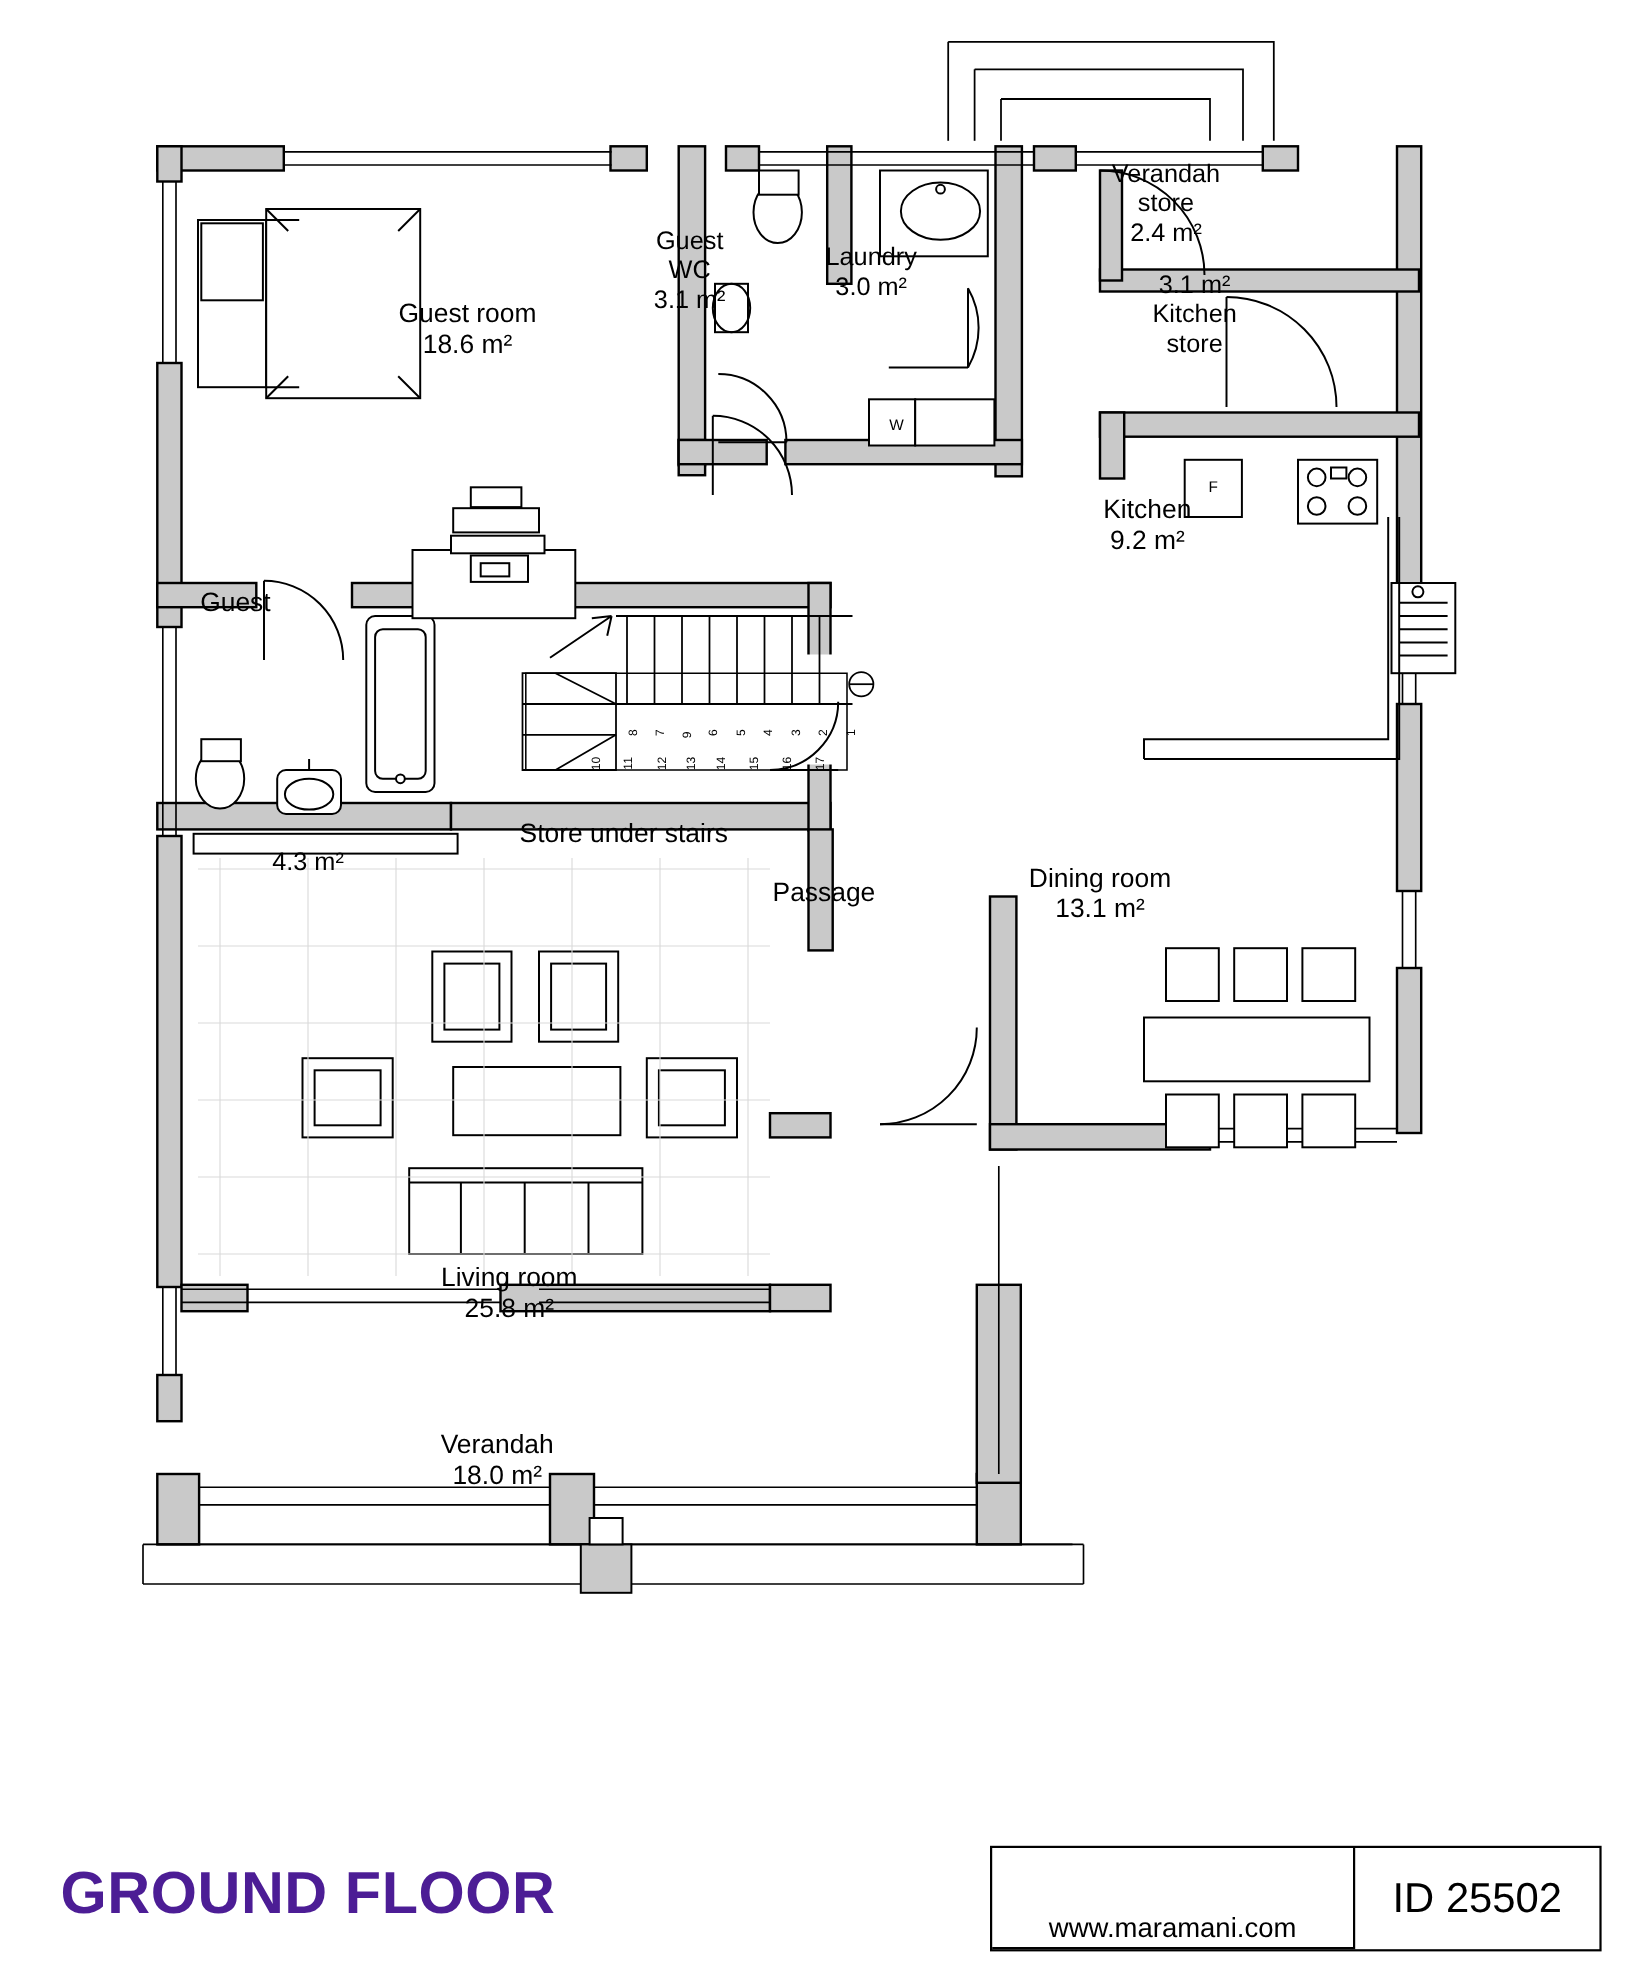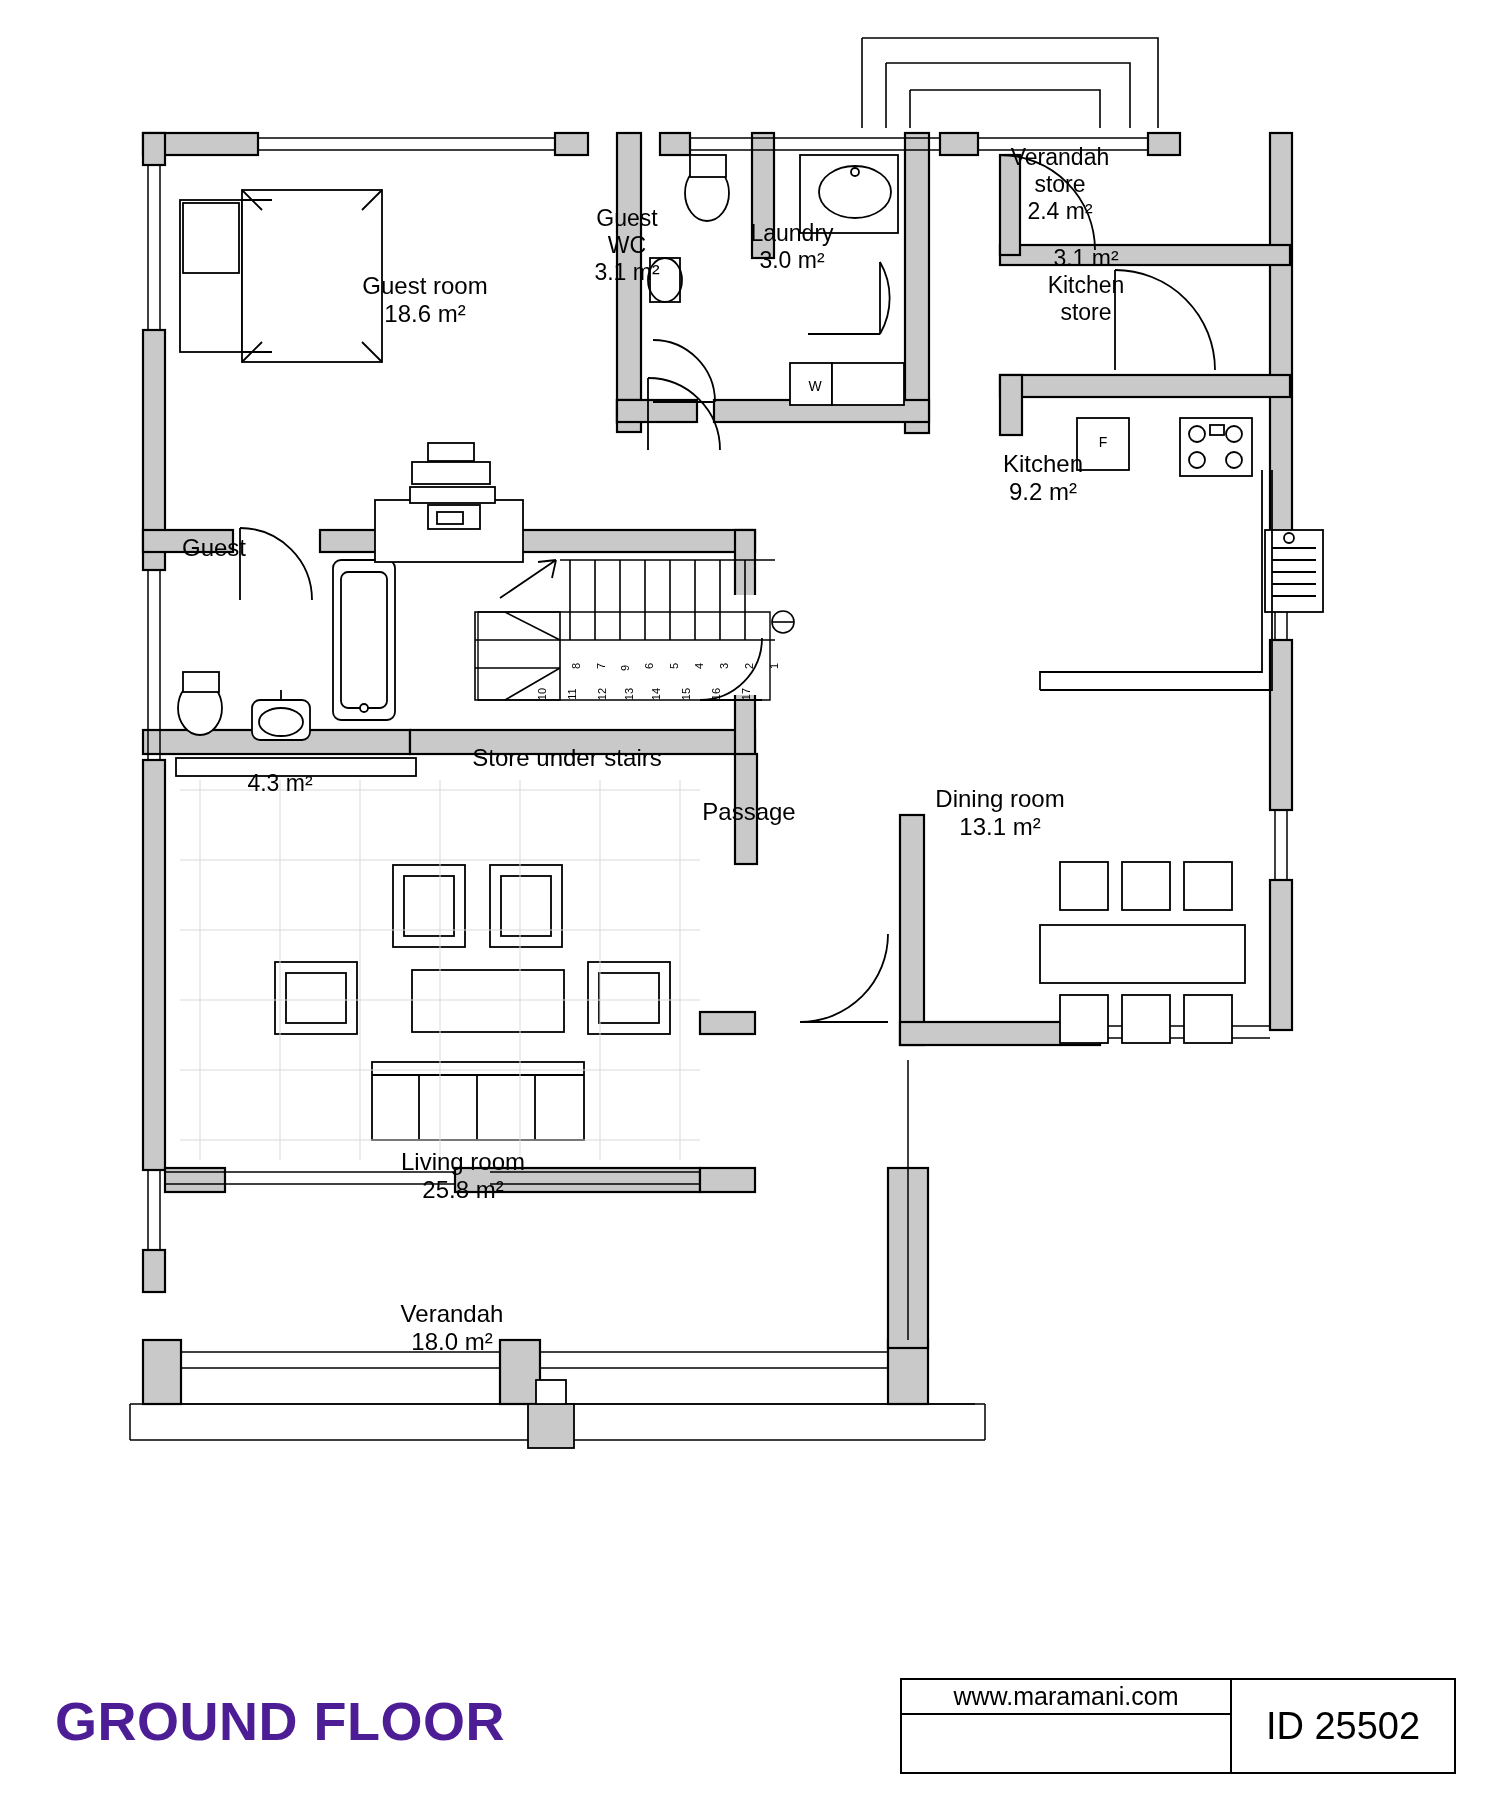--- a/index.html
+++ b/index.html
@@ -57,21 +57,21 @@
     border: 2px solid #000;
     box-sizing: border-box;
     display: flex;
   }
   #idbox .web {
     width: 330px;
     border-right: 2px solid #000;
     box-sizing: border-box;
     display: flex;
     flex-direction: column;
-    justify-content: flex-start;
+    justify-content: flex-end;
   }
   #idbox .web .line {
     font-size: 25px;
     text-align: center;
     padding: 2px 0;
   }
   #idbox .web .line.first {
     border-bottom: 2px solid #000;
   }
   #idbox .idnum {

